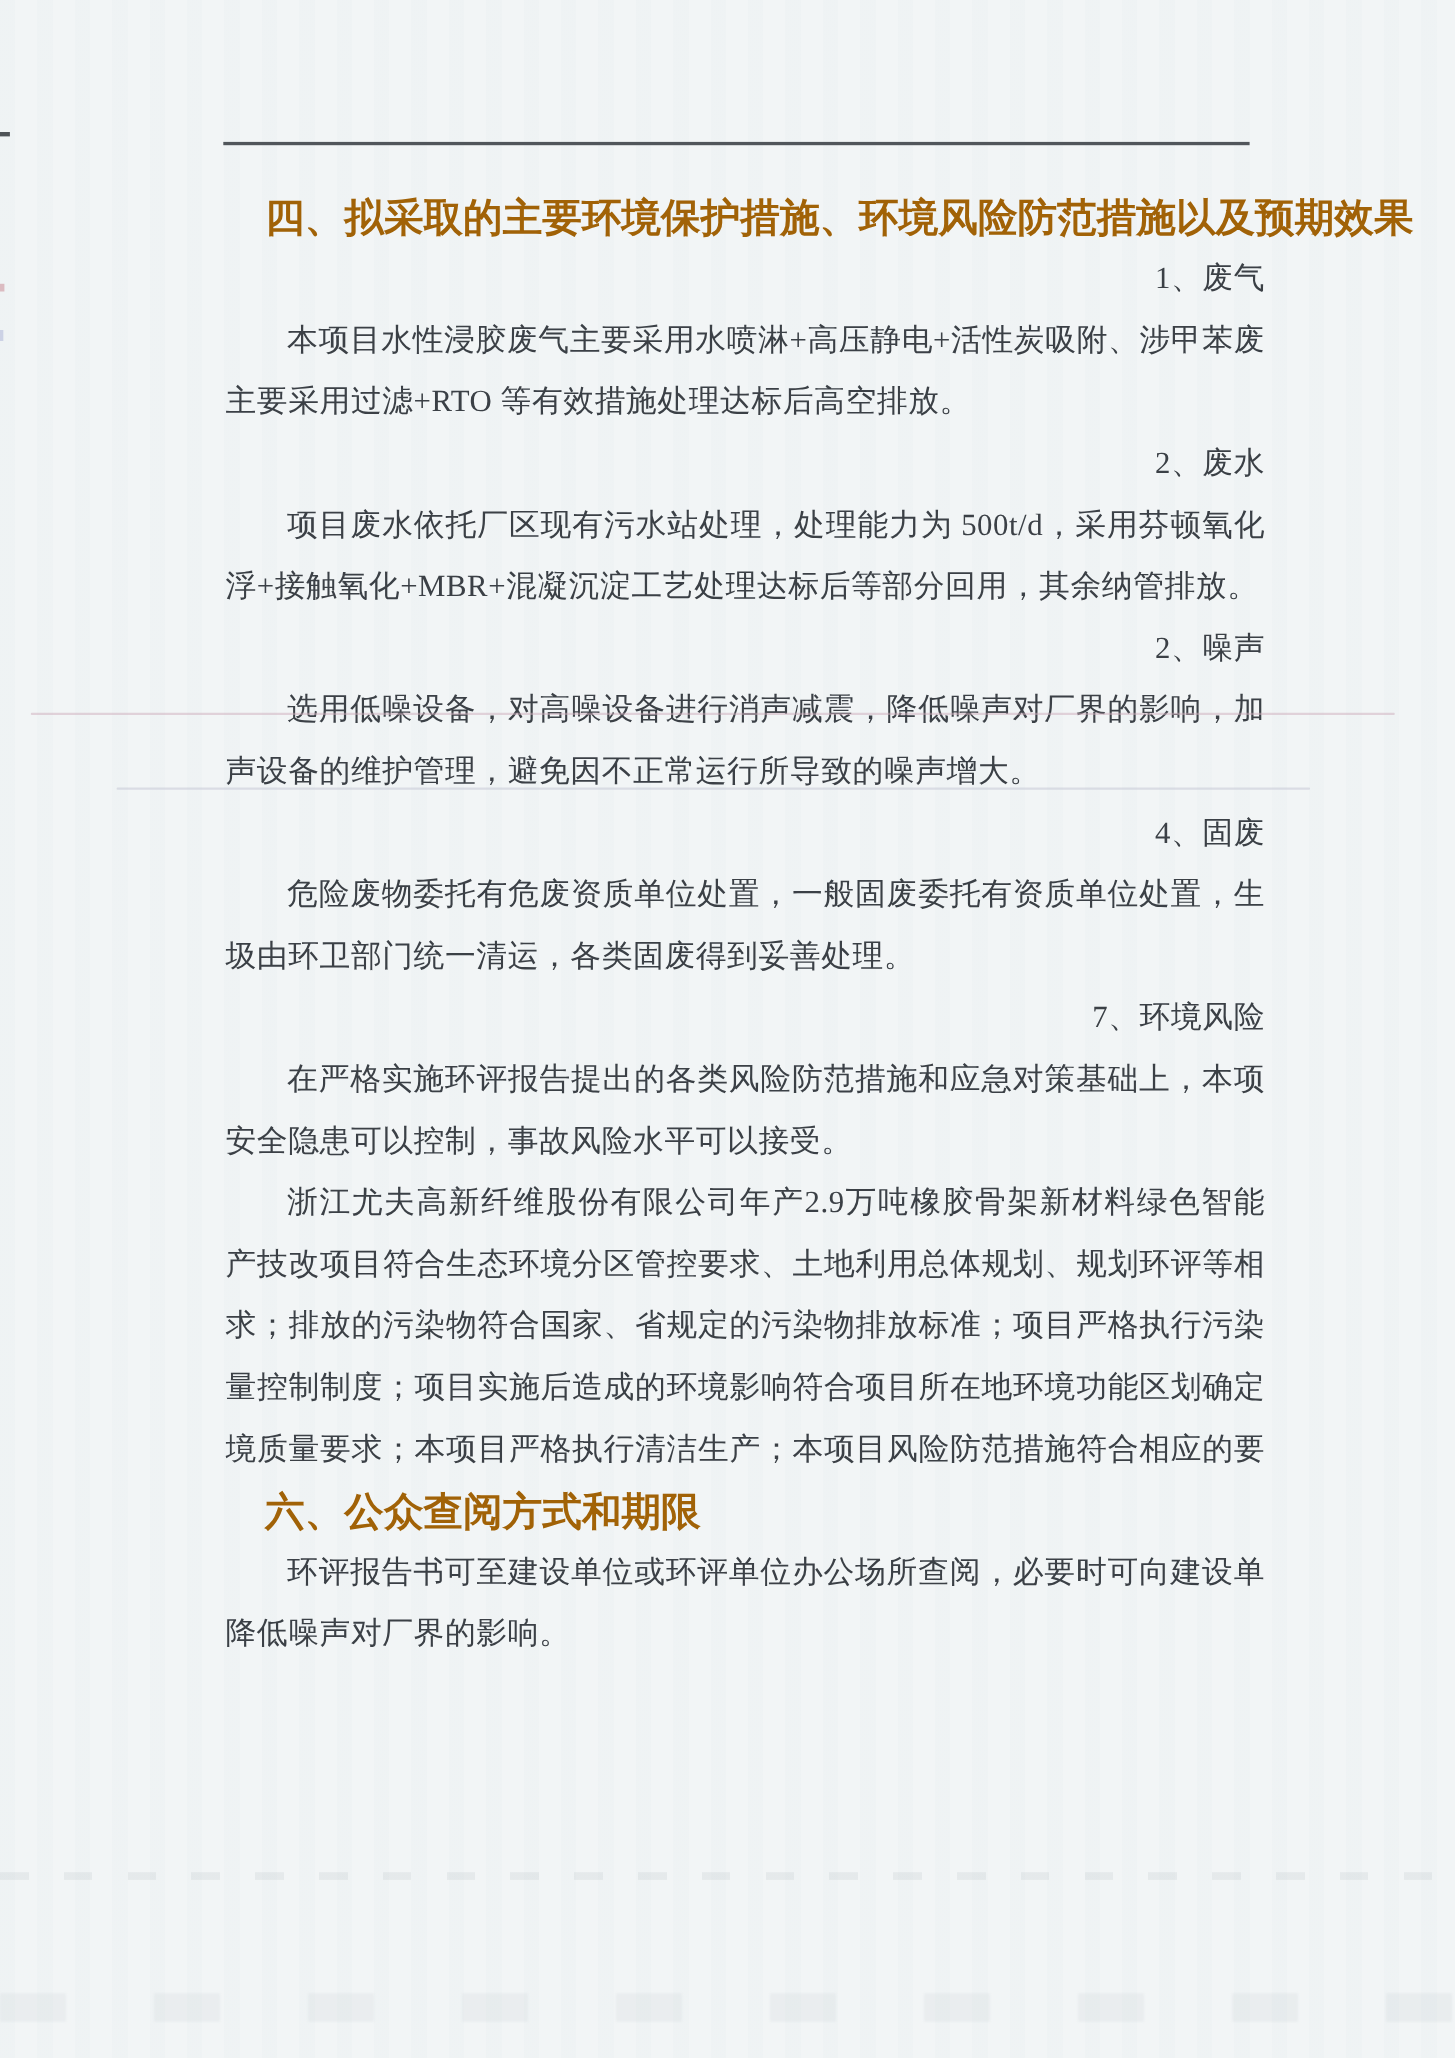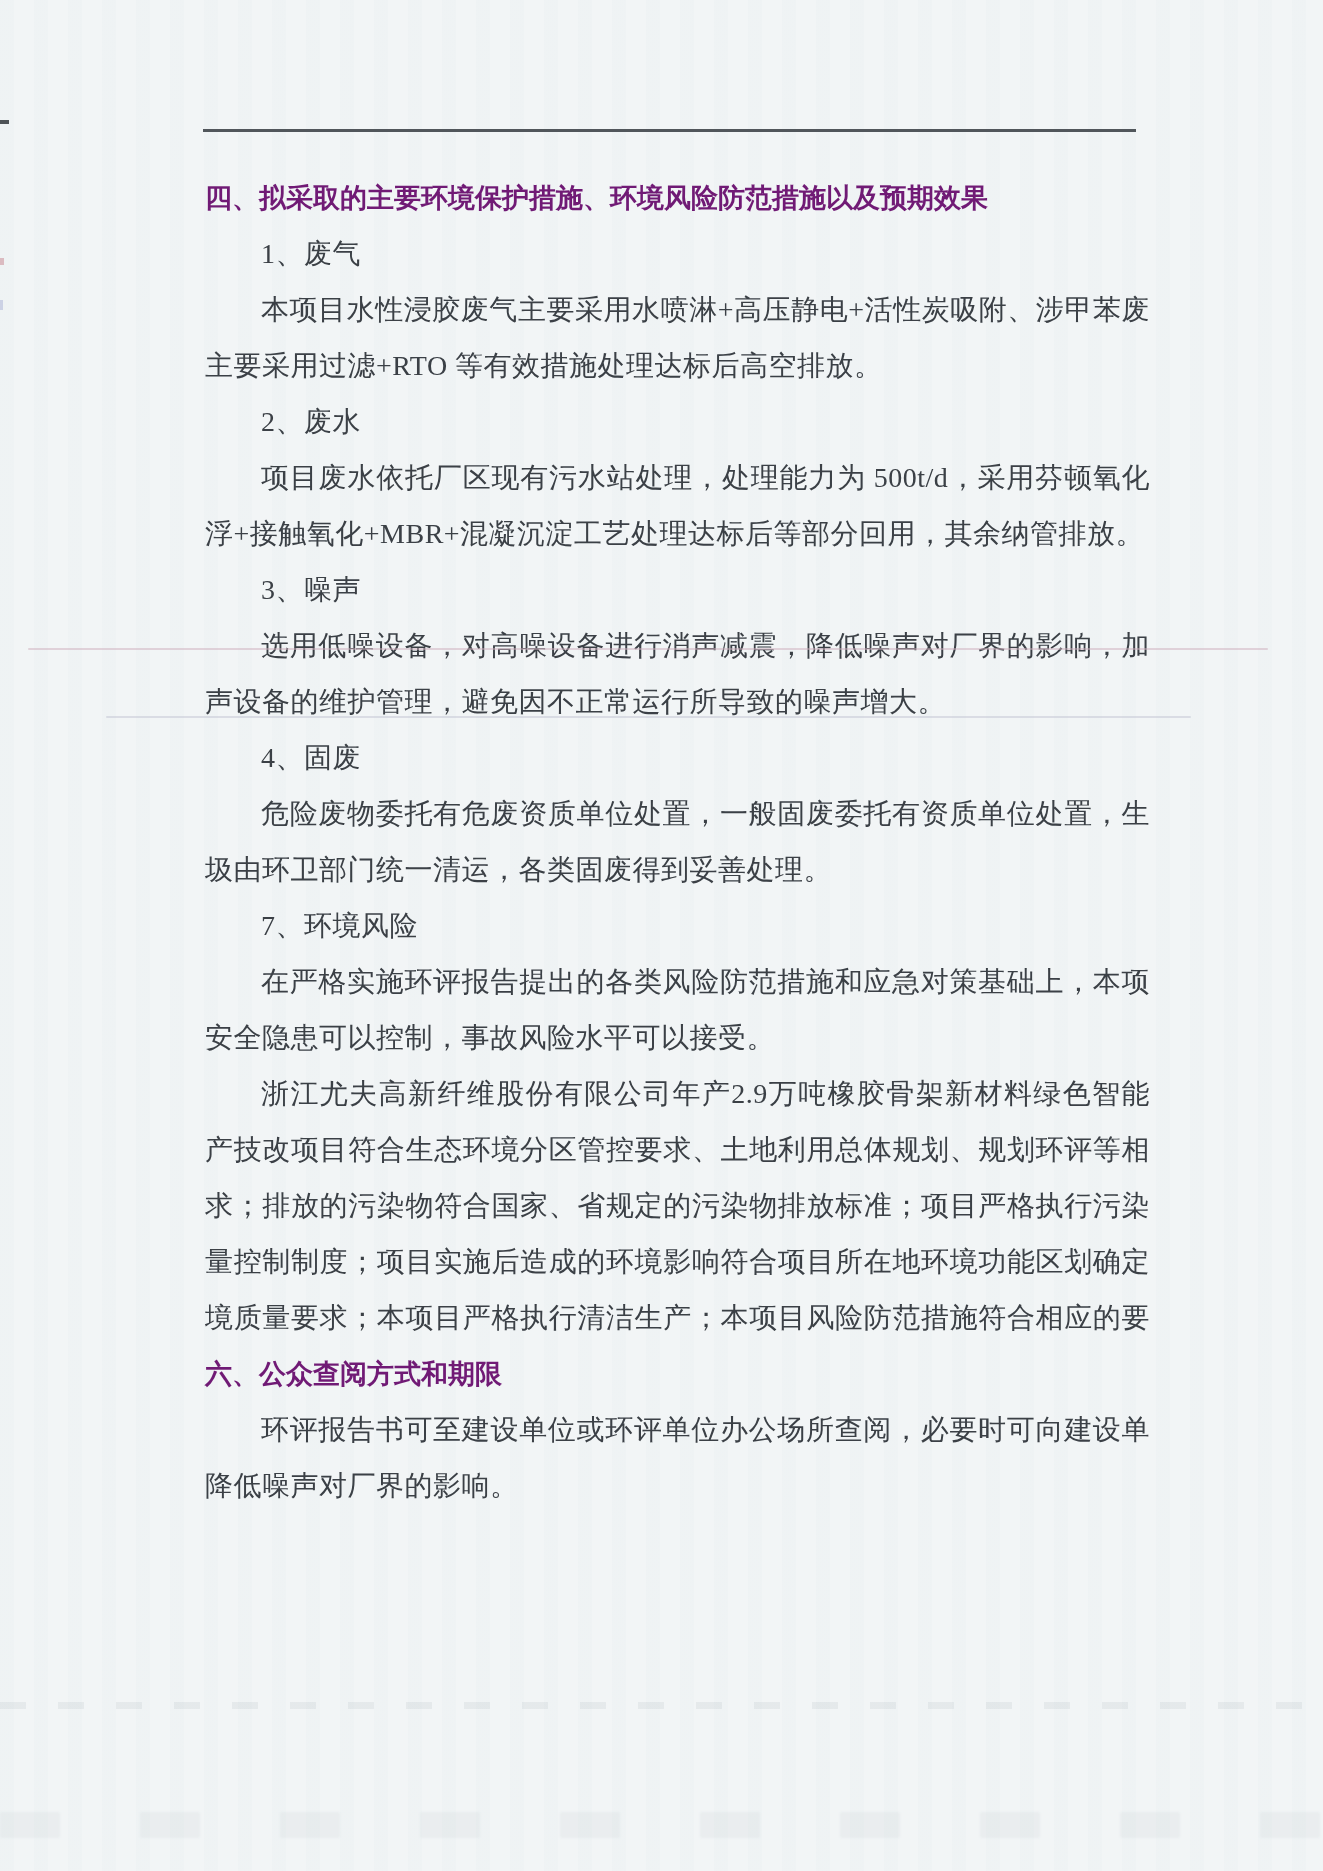--- a/index.html
+++ b/index.html
@@ -16,23 +16,23 @@
       rgba(222,231,234,.35) 0px, rgba(222,231,234,.35) 14px,
       rgba(255,255,255,0) 14px, rgba(255,255,255,0) 34px);
     opacity:.45;
   }
   .rule{position:absolute;left:203px;top:129px;width:933px;height:3px;background:#51565b;}
   .doc{position:absolute;left:205px;top:170px;width:945px;}
   .line{height:56px;line-height:56px;white-space:nowrap;color:#3b4046;}
   .t{font-size:28px;letter-spacing:.5px;}
   .h{
     font-family:"Liberation Sans","DejaVu Sans",sans-serif;
-    font-weight:700;font-size:27px;color:#701a75;letter-spacing:0;
+    font-weight:700;font-size:36px;color:#a16207;letter-spacing:0;margin-left:36px;
   }
-  .indent{text-indent:56px;}
+  .indent{text-indent:56px;text-align:right;}
   .full{text-align:justify;text-align-last:justify;text-justify:inter-character;white-space:normal;overflow:hidden;height:56px;}
   
   .artifact{position:absolute;pointer-events:none;}
   .edge-tick{left:0;top:120px;width:9px;height:4px;background:#4e5357;}
   .edge-speck-a{left:0;top:258px;width:4px;height:7px;background:rgba(196,120,130,.45);}
   .edge-speck-b{left:0;top:300px;width:3px;height:10px;background:rgba(140,150,200,.35);}
   .streak-1{left:28px;top:648px;width:1240px;height:2px;background:rgba(206,174,188,.5);border-radius:2px;}
   .streak-2{left:106px;top:716px;width:1085px;height:2px;background:rgba(188,190,206,.45);border-radius:2px;}
   .noise-band-1{
     left:0;top:1702px;width:1323px;height:7px;opacity:.5;
@@ -54,21 +54,21 @@
   <div class="rule"></div>
 
   <div class="doc">
     <div class="line h">四、拟采取的主要环境保护措施、环境风险防范措施以及预期效果</div>
     <div class="line t indent">1、废气</div>
     <div class="line t indent full">本项目水性浸胶废气主要采用水喷淋+高压静电+活性炭吸附、涉甲苯废气</div>
     <div class="line t">主要采用过滤+RTO 等有效措施处理达标后高空排放。</div>
     <div class="line t indent">2、废水</div>
     <div class="line t indent full">项目废水依托厂区现有污水站处理，处理能力为 500t/d，采用芬顿氧化+气</div>
     <div class="line t">浮+接触氧化+MBR+混凝沉淀工艺处理达标后等部分回用，其余纳管排放。</div>
-    <div class="line t indent">3、噪声</div>
+    <div class="line t indent">2、噪声</div>
     <div class="line t indent full">选用低噪设备，对高噪设备进行消声减震，降低噪声对厂界的影响，加强噪</div>
     <div class="line t">声设备的维护管理，避免因不正常运行所导致的噪声增大。</div>
     <div class="line t indent">4、固废</div>
     <div class="line t indent full">危险废物委托有危废资质单位处置，一般固废委托有资质单位处置，生活垃</div>
     <div class="line t">圾由环卫部门统一清运，各类固废得到妥善处理。</div>
     <div class="line t indent">7、环境风险</div>
     <div class="line t indent full">在严格实施环评报告提出的各类风险防范措施和应急对策基础上，本项目的</div>
     <div class="line t">安全隐患可以控制，事故风险水平可以接受。</div>
     <div class="line t indent full">浙江尤夫高新纤维股份有限公司年产2.9万吨橡胶骨架新材料绿色智能化生</div>
     <div class="line t full">产技改项目符合生态环境分区管控要求、土地利用总体规划、规划环评等相关要</div>

